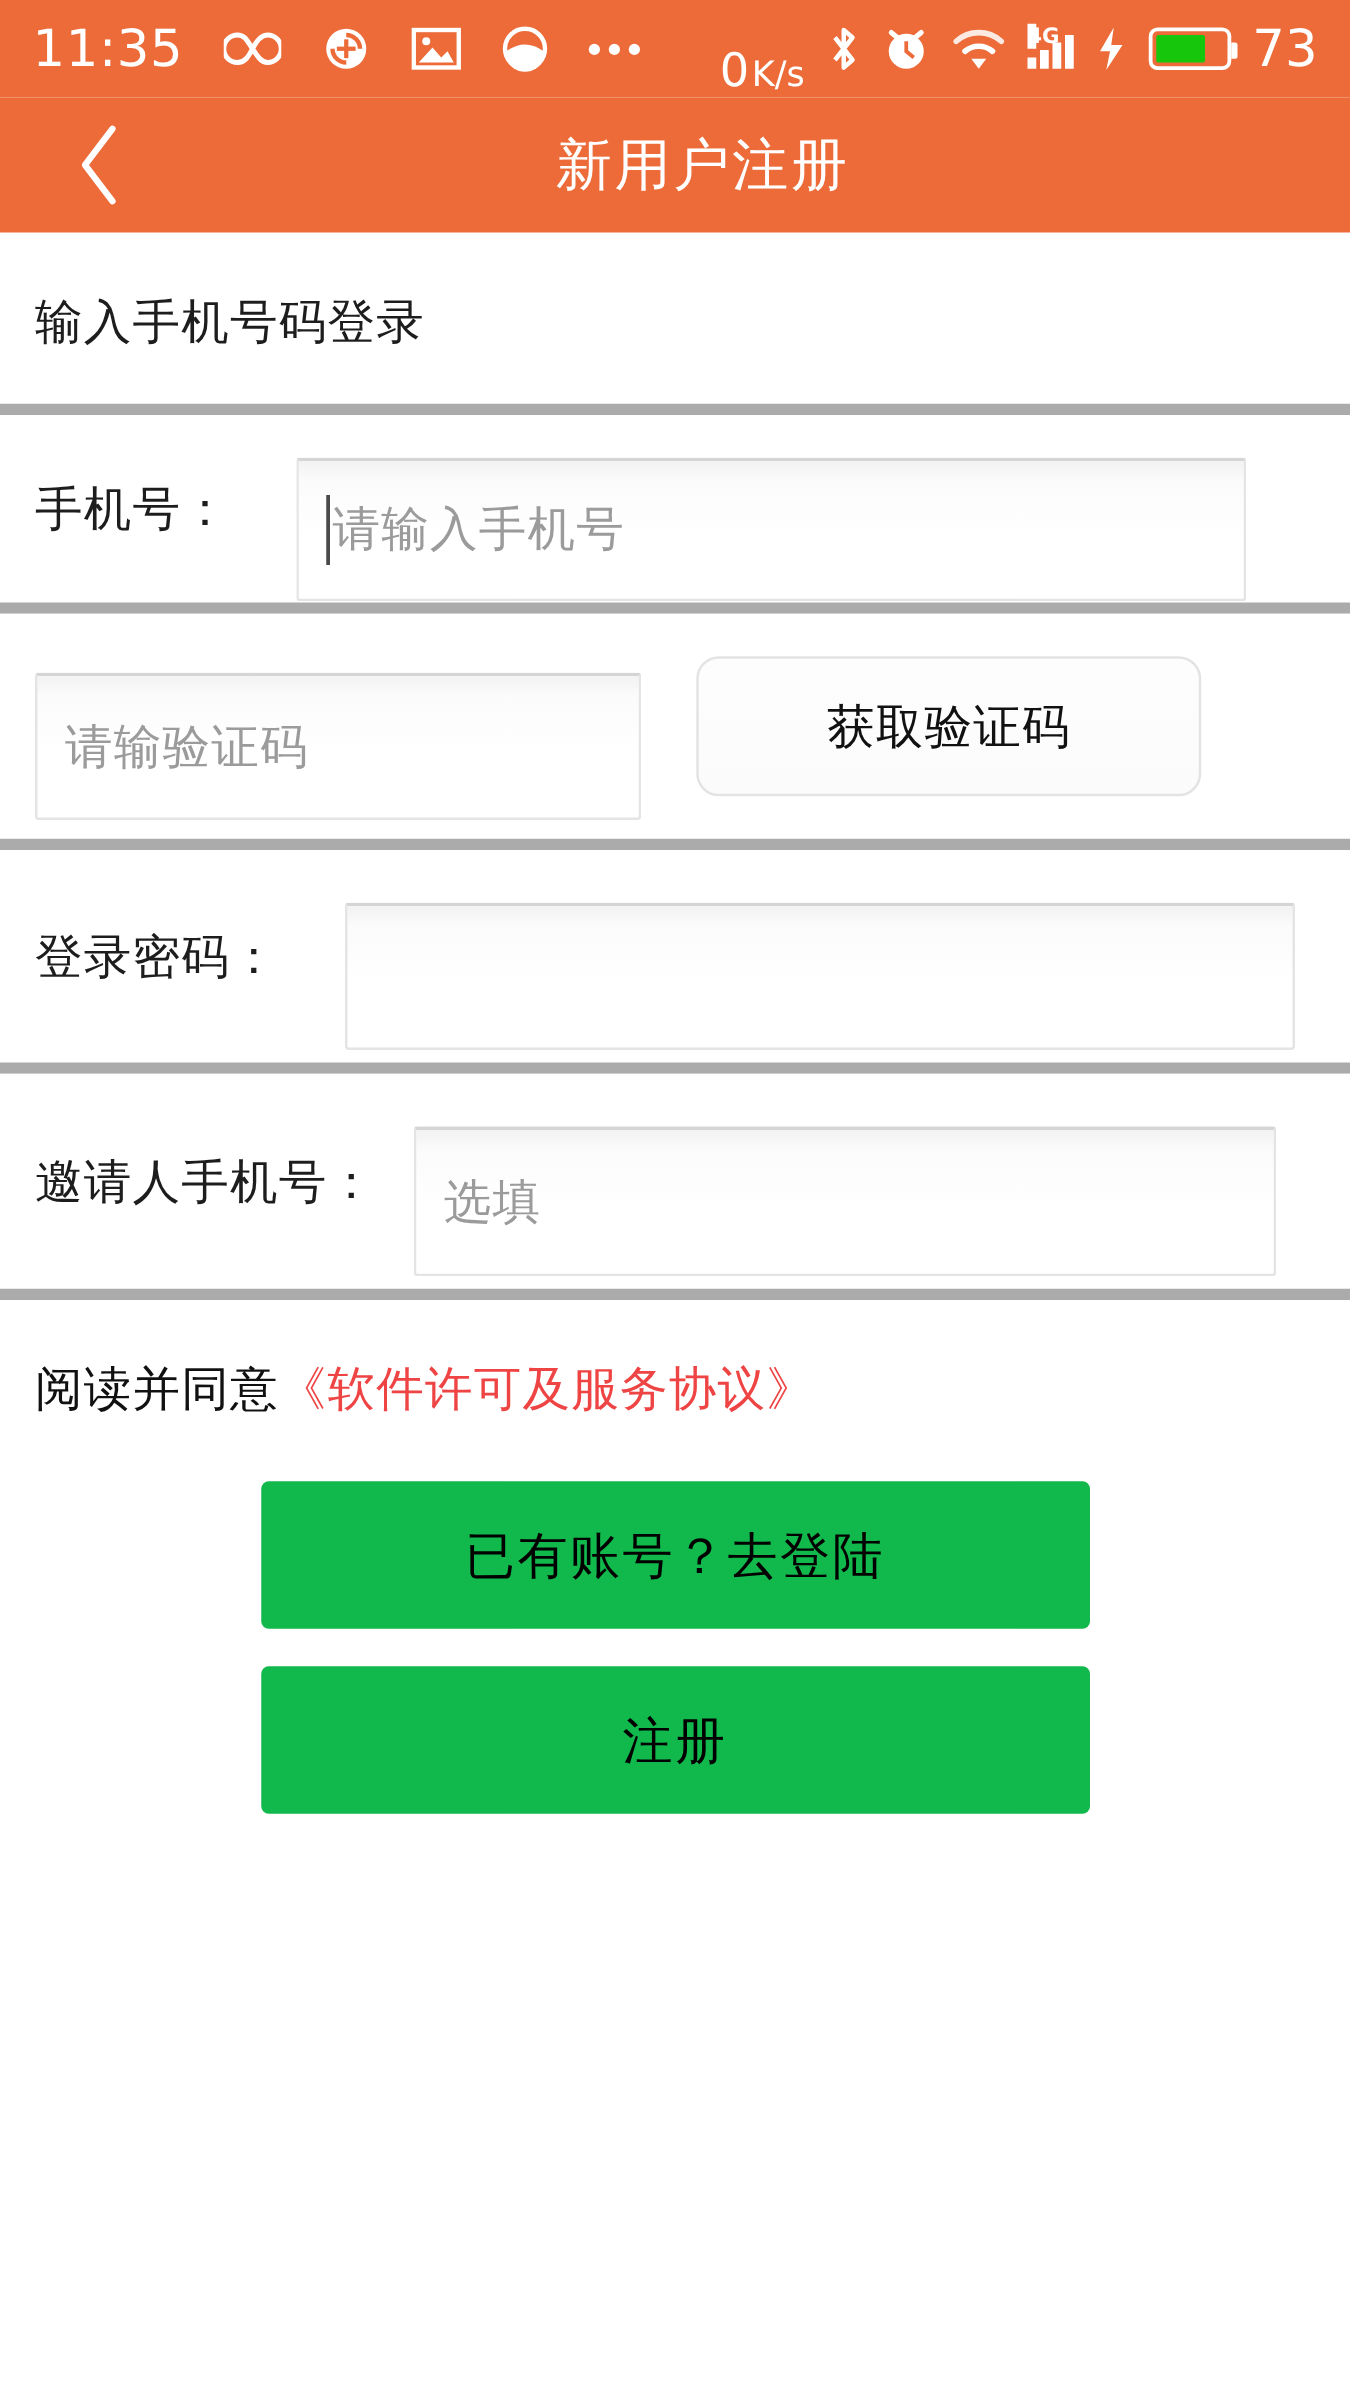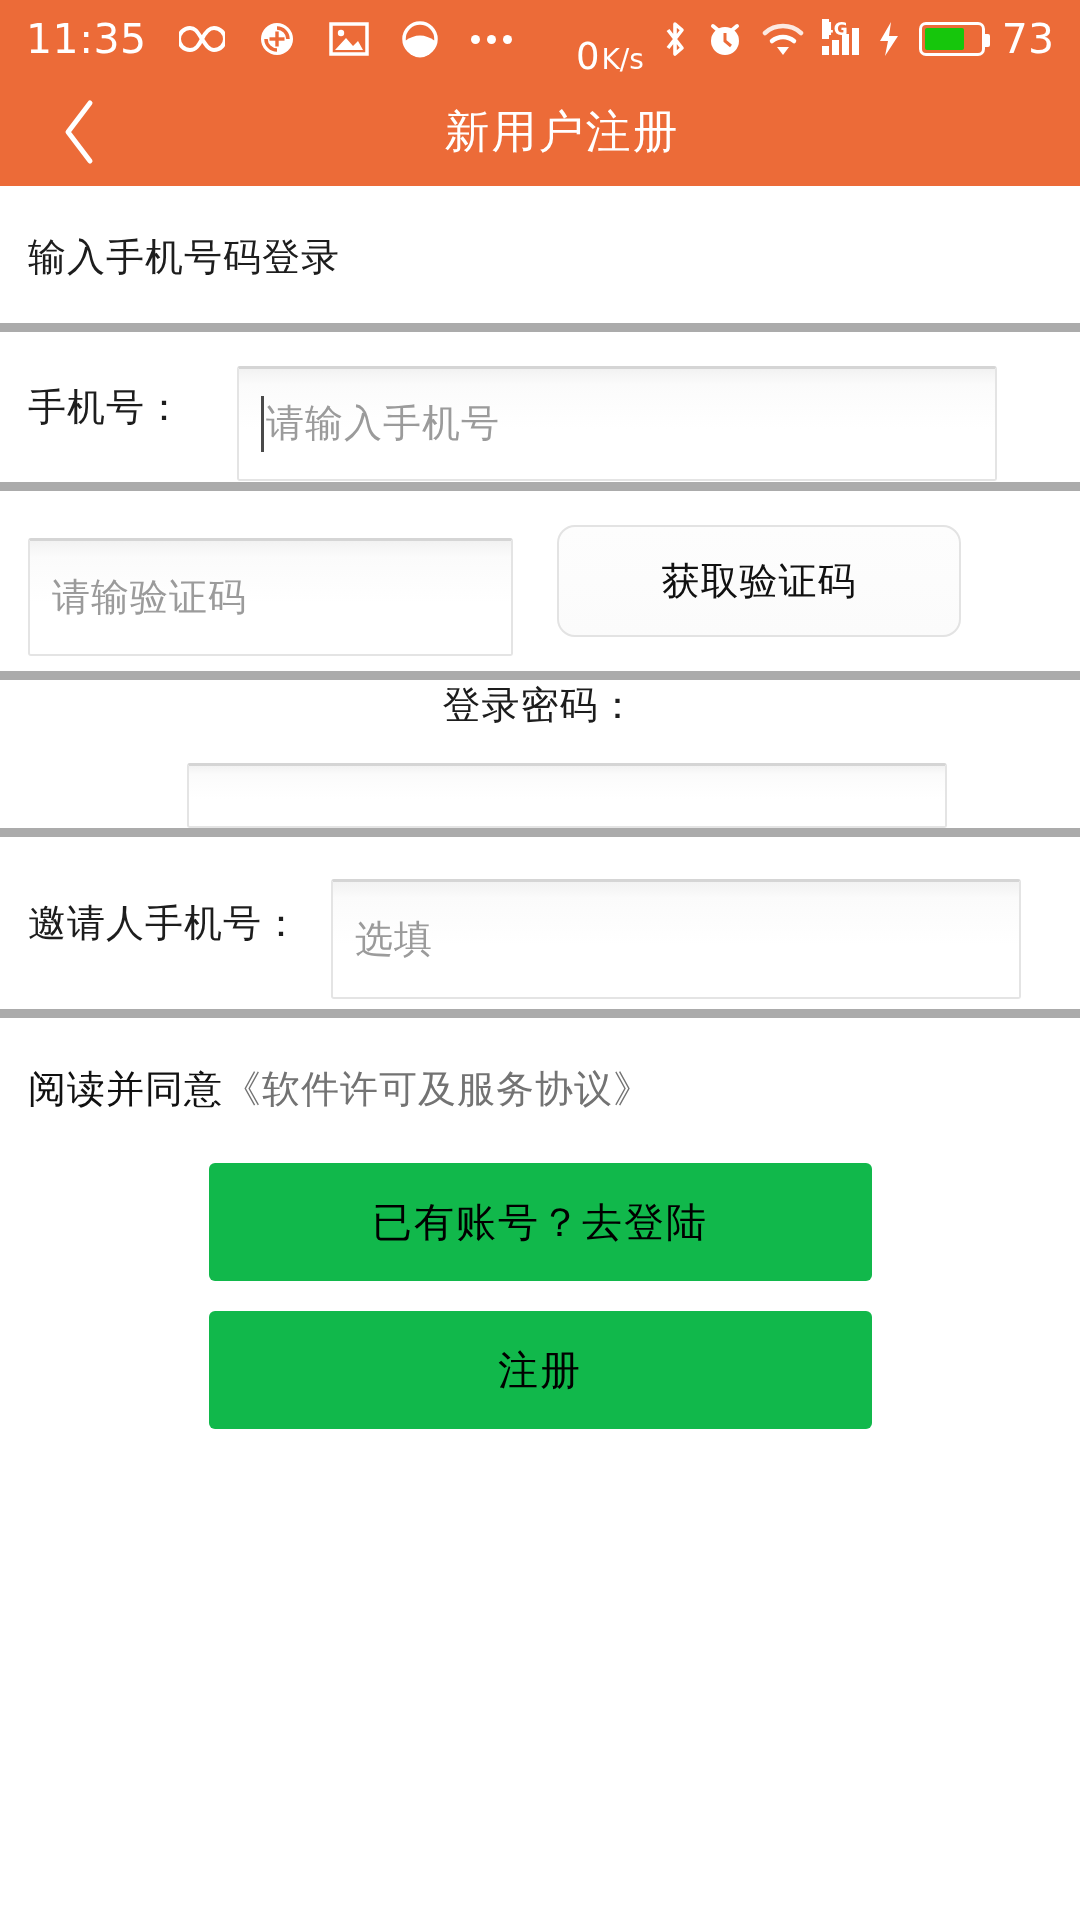--- a/index.html
+++ b/index.html
@@ -102,21 +102,21 @@
   .btn-captcha{
     margin-left:44px;
     width:404px; height:112px;
     background:linear-gradient(#fdfdfd,#fbfbfb);
     border:2px solid #e3e3e3; border-radius:18px;
     display:flex; align-items:center; justify-content:center;
     font-size:38px; color:#111111; letter-spacing:1px;
   }
 
   
-  .row-password{ height:148px;flex-direction:column; }
+  .row-password{ height:170px; }
   .row-password .field{ margin-left:53px; width:760px; height:118px; }
 
   
   .row-inviter{ height:172px; }
   .row-inviter .field{ margin-left:30px; width:690px; height:120px; }
 
   
   .agreement{
     padding:46px 28px 0 28px;
     font-size:38px; color:#111111; letter-spacing:1px;
@@ -275,19 +275,19 @@
   <span class="row-label">邀请人手机号：</span>
   <div class="field">
     <span class="ph">选填</span>
   </div>
 </div>
 
 <div class="divider" style="background: rgb(171, 171, 171);"></div>
 
 <div class="agreement">
   <span>阅读并同意</span>
-  <span class="link" style="color: #737373;">《软件许可及服务协议》</span>
+  <span class="link" style="color: #ef4444;">《软件许可及服务协议》</span>
 </div>
 
 <div class="btn-wrap">
   <div class="btn-primary">已有账号？去登陆</div>
   <div class="btn-primary">注册</div>
 </div>
 
 </body></html>

